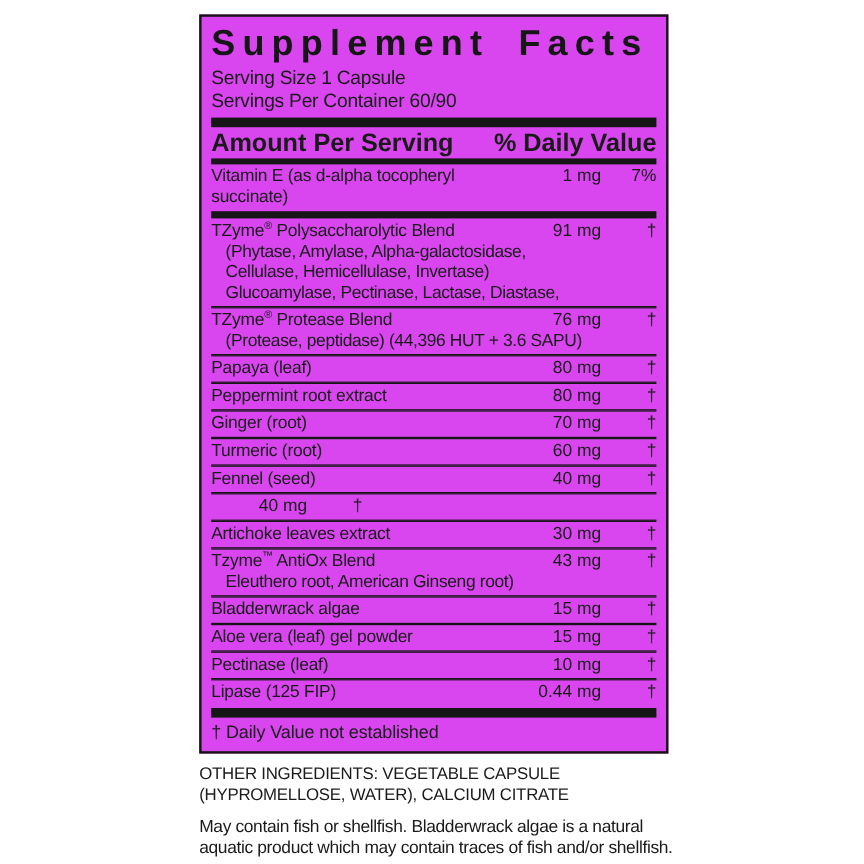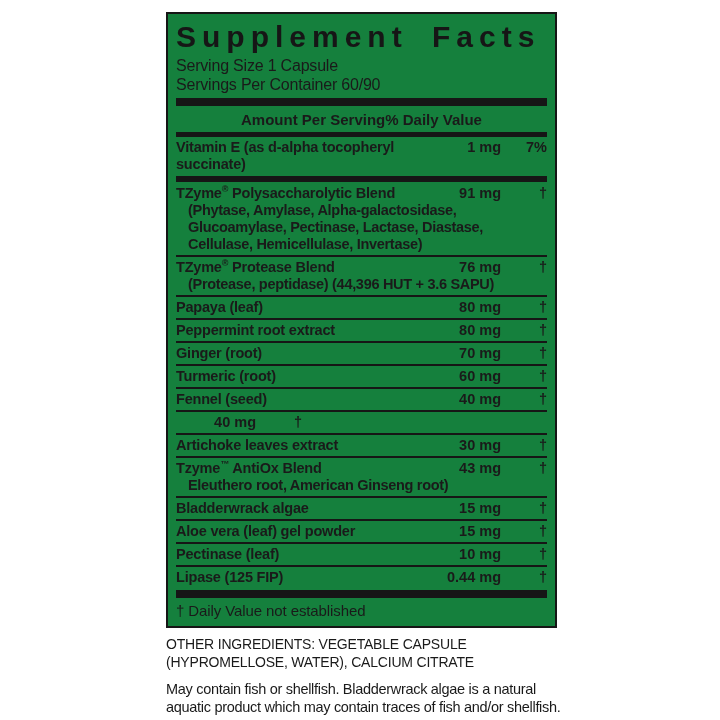--- a/index.html
+++ b/index.html
@@ -1,36 +1,36 @@
 <!DOCTYPE html>
 <html><head>
 <meta charset="utf-8">
 <style>
   * { margin:0; padding:0; box-sizing:border-box; }
   html,body { width:720px; height:720px; background:#ffffff; overflow:hidden;
               font-family:"Liberation Sans", sans-serif; color:#1a1a1a; }
   .panel { position:absolute; left:166px; top:12px; width:391px; }
 
-  .facts-box { border:2px solid #161616; padding:5px 8px 4px 8px; background:#15803d; }
+  .facts-box { border:2px solid #161616; padding:5px 8px 4px 8px; background:#d946ef; }
 
   .title { font-size:30px; font-weight:bold; letter-spacing:6px; word-spacing:10px;
            white-space:nowrap; line-height:33px; margin:1px 0 3px 0; color:#161616; }
 
   .serving-line { font-size:16px; line-height:19px; letter-spacing:-0.2px; }
 
   .bar { background:#161616; }
   .bar-top { height:8px; margin:4px 0 3px 0; }
   .bar-header { height:5px; margin:2px 0 0 0; }
   .bar-after-first { height:6px; margin:1px 0 1px 0; }
   .bar-bottom { height:8px; margin:2px 0 3px 0; }
 
-  .header-row { display:flex; justify-content:center; align-items:flex-end;
-                font-weight:bold; font-size:15px; line-height:18px; padding:2px 0 1px 0; }
-
-  .row { padding:2px 0;font-weight:bold; }
+  .header-row { display:flex; justify-content:space-between; align-items:flex-end;
+                font-weight:bold; font-size:21px; line-height:18px; padding:2px 0 1px 0; }
+
+  .row { padding:2px 0; }
   .row-main { display:flex; align-items:flex-start; }
   .row-name { flex:1; font-size:14.5px; line-height:17px; letter-spacing:-0.2px; }
   .row-name sup { font-size:9px; line-height:0; }
   .row-amount { width:80px; text-align:right; font-size:14.5px; line-height:17px; white-space:nowrap; }
   .row-dv { width:46px; text-align:right; font-size:14.5px; line-height:17px; }
   .row-sub { padding-left:12px; }
   .row-sub div { font-size:14.5px; line-height:17px; letter-spacing:-0.3px; white-space:nowrap; }
 
   .sep-double { height:1px; border-top:1px solid #161616; border-bottom:1px solid #161616; }
 
@@ -72,22 +72,22 @@
   </div>
 <div class="bar bar-after-first"></div>
   <div class="row">
     <div class="row-main">
       <span class="row-name">TZyme<sup>®</sup> Polysaccharolytic Blend</span>
       <span class="row-amount">91 mg</span>
       <span class="row-dv">†</span>
     </div>
     <div class="row-sub">
             <div>(Phytase, Amylase, Alpha-galactosidase,</div>
+            <div>Cellulase, Hemicellulase, Invertase)</div>
             <div>Glucoamylase, Pectinase, Lactase, Diastase,</div>
-            <div>Cellulase, Hemicellulase, Invertase)</div>
           </div>
   </div>
 <div class="sep-double"></div>
   <div class="row">
     <div class="row-main">
       <span class="row-name">TZyme<sup>®</sup> Protease Blend</span>
       <span class="row-amount">76 mg</span>
       <span class="row-dv">†</span>
     </div>
     <div class="row-sub">

